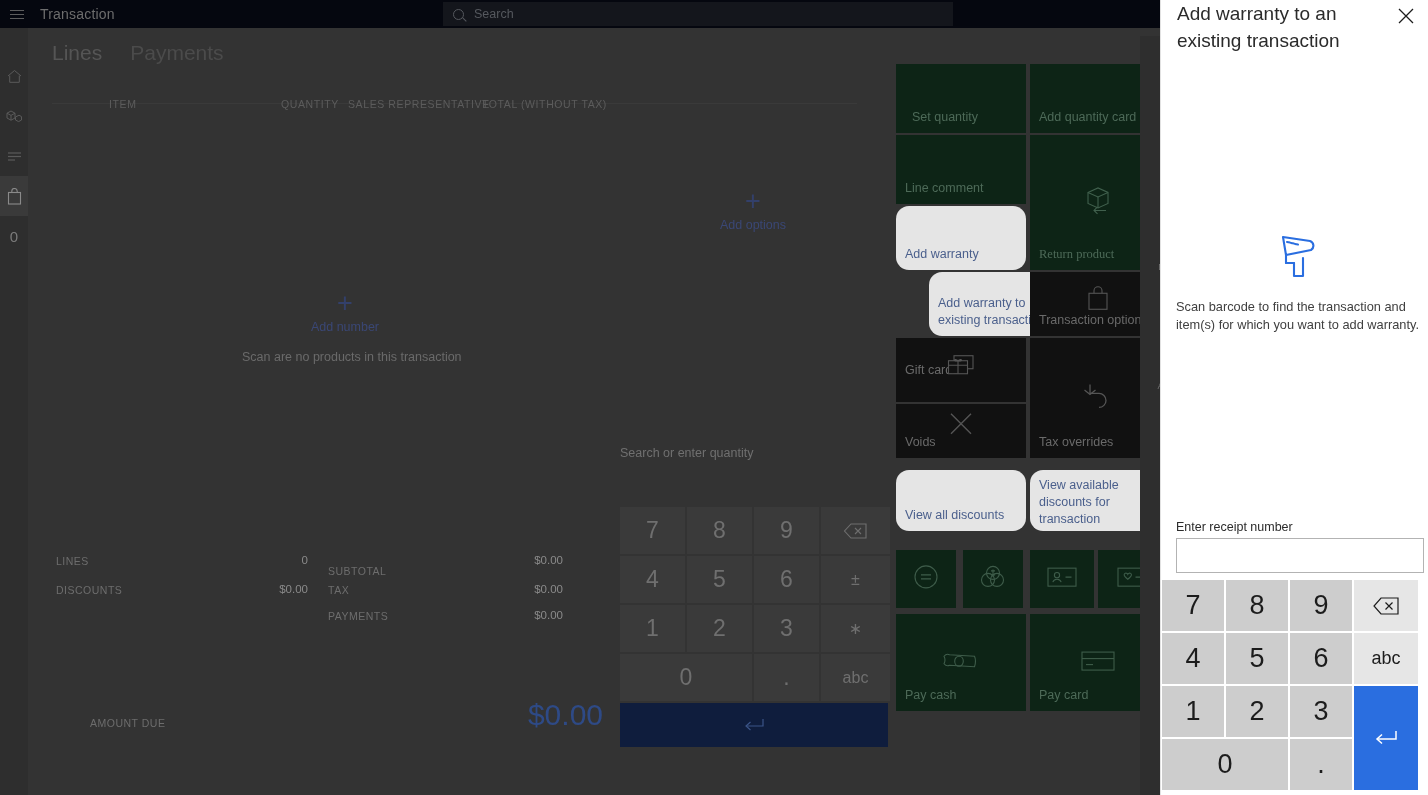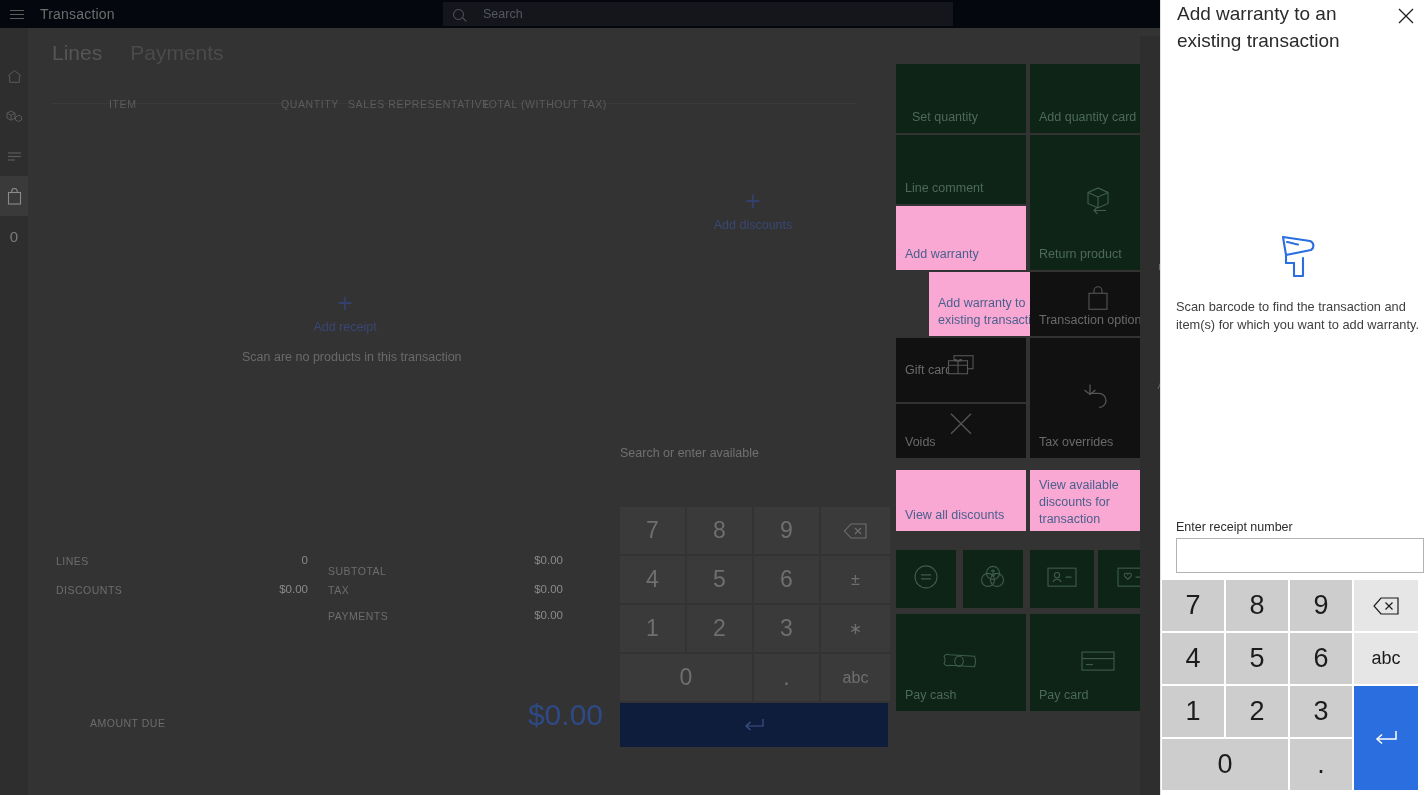--- a/index.html
+++ b/index.html
@@ -17,21 +17,21 @@
   .topbar {
     position: absolute; left: 0; top: 0; width: 1428px; height: 28px;
     background: #05070f; display: flex; align-items: center;
   }
   .hamburger { width: 34px; display: flex; flex-direction: column;
     align-items: center; justify-content: center; gap: 3px; height: 28px; }
   .hamburger i { display: block; width: 14px; height: 1px; background: #5d5d5d; }
   .app-title { color: #6d6d6d; font-size: 14px; margin-left: 6px; letter-spacing: .2px; }
   .searchbox {
     position: absolute; left: 443px; top: 2px; width: 510px; height: 24px;
-    background: #14161c; display: flex; align-items: center; padding-left: 10px; gap: 19px;
+    background: #14161c; display: flex; align-items: center; padding-left: 10px; gap: 10px;
   }
   .searchbox .ph { color: #55585e; font-size: 12.5px; }
   .mag { width: 11px; height: 11px; border: 1.3px solid #55585e; border-radius: 50%;
          position: relative; }
   .mag:after { content: ""; position: absolute; width: 1.3px; height: 5px;
     background: #55585e; right: -2px; bottom: -3px; transform: rotate(-45deg); }
 
   .leftrail { position: absolute; left: 0; top: 28px; width: 28px; height: 767px;
     background: #2e2e2e; }
   .rail-item { width: 28px; height: 40px; display: flex; align-items: center;
@@ -91,21 +91,21 @@
 
   
   .tiles { position: absolute; left: 868px; top: 36px; width: 272px; }
   .tile { position: absolute; padding: 7px 9px; display: flex;
     flex-direction: column; justify-content: flex-end; overflow: hidden; }
   .tile .tlabel { font-size: 12.5px; line-height: 17px; }
   .tile .ticon { position: absolute; left: 0; right: 0; top: 50%;
     transform: translateY(-58%); display: flex; justify-content: center; }
   .tile.green { background: #0d2416; }
   .tile.green .tlabel { color: #4d6a58; }
-  .tile.blue { background: #f9a8d4; }
+  .tile.blue { background: #e5e5e5; border-radius: 13px; }
   .tile.blue .tlabel { color: #4a5f8c; }
   .tile.black { background: #111111; }
   .tile.black .tlabel { color: #6a6a6a; }
 
   
   .rightbar { position: absolute; left: 1140px; top: 36px; width: 60px; height: 759px;
     background: #2e2e2e; }
   .rb-item { width: 60px; height: 68px; display: flex; flex-direction: column;
     align-items: center; justify-content: center; gap: 4px; color: #767676; }
   .rb-item .rb-label { font-size: 9px; letter-spacing: .5px; color: #737373;
@@ -202,30 +202,30 @@
 
       <div class="grid-head">
         <span class="gh-item">ITEM</span>
         <span class="gh-qty">QUANTITY</span>
         <span class="gh-rep">SALES REPRESENTATIVE</span>
         <span class="gh-tot">TOTAL (WITHOUT TAX)</span>
       </div>
 
       <div class="addcustomer">
         <div class="plusglyph">+</div>
-        <div class="addlabel">Add discounts</div>
+        <div class="addlabel">Add options</div>
       </div>
 
       <div class="addproduct">
         <div class="plusglyph">+</div>
-        <div class="addlabel">Add receipt</div>
+        <div class="addlabel">Add number</div>
       </div>
 
       <div class="emptytext">Scan are no products in this transaction</div>
-      <div class="searchqty">Search or enter available</div>
+      <div class="searchqty">Search or enter quantity</div>
 
       <div class="totals">
         <div class="trow" style="left:28px; top:9px;">LINES</div>
         <div class="tval" style="left:200px; top:8px; width:80px;">0</div>
         <div class="trow" style="left:28px; top:38px;">DISCOUNTS</div>
         <div class="tval" style="left:200px; top:37px; width:80px;">$0.00</div>
 
         <div class="trow" style="left:300px; top:19px;">SUBTOTAL</div>
         <div class="tval" style="left:450px; top:8px; width:85px;">$0.00</div>
         <div class="trow" style="left:300px; top:38px;">TAX</div>
@@ -275,21 +275,21 @@
         <div class="tile green" style="left:0;   top:0;   width:130px; height:69px;padding-left:16px;">
           <div class="tlabel">Set quantity</div>
         </div>
         <div class="tile green" style="left:134px; top:0; width:136px; height:69px;">
           <div class="tlabel">Add quantity card</div>
         </div>
 
         <div class="tile green" style="left:0; top:71px; width:130px; height:69px;">
           <div class="tlabel">Line comment</div>
         </div>
-        <div class="tile green" style="left:134px; top:71px; width:136px; height:135px;">
+        <div class="tile green" style="left:134px; top:71px; width:136px; height:135px;font-family:Liberation Serif, serif;">
           <div class="ticon">
             <svg width="34" height="32" viewBox="0 0 34 32" fill="none" stroke="#40604d" stroke-width="1.1">
                 <path d="M7 8 L17 3.5 L27 8 V19 L17 23.5 L7 19 Z"></path>
                 <path d="M7 8 L17 12.5 L27 8"></path>
                 <path d="M17 12.5 V23.5"></path>
                 <path d="M25 26 H13 M16.5 22.5 L13 26 L16.5 29.5"></path>
               </svg>
           </div>
           <div class="tlabel">Return product</div>
         </div>

